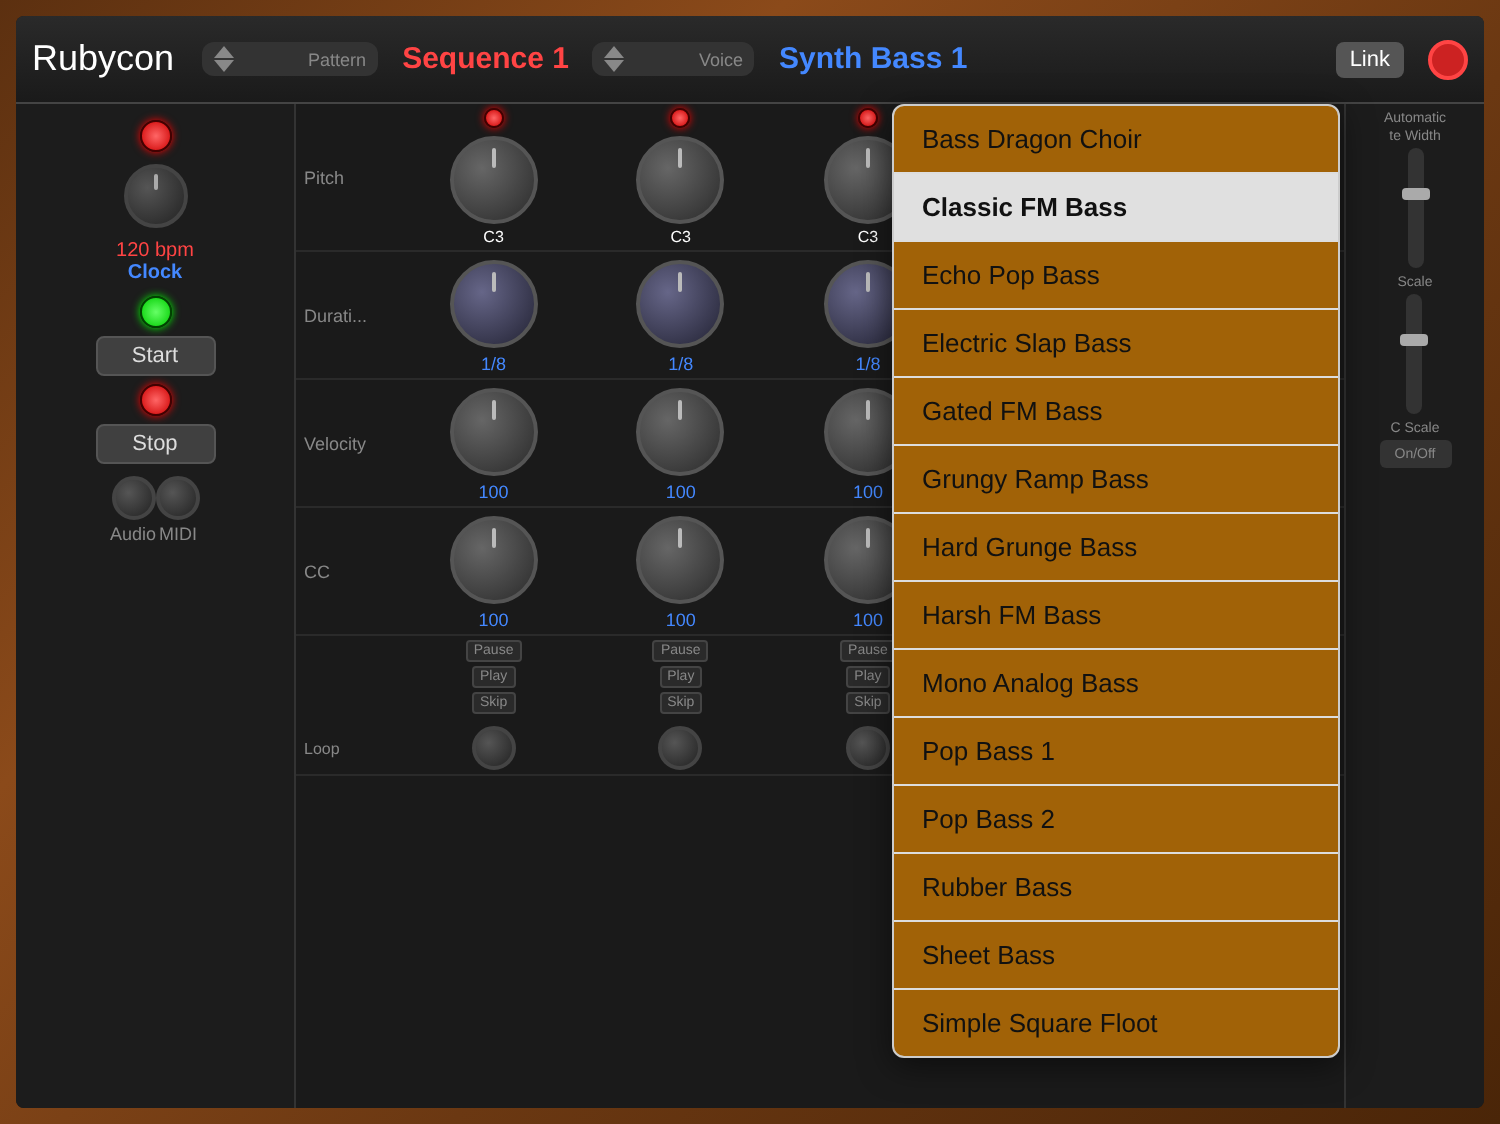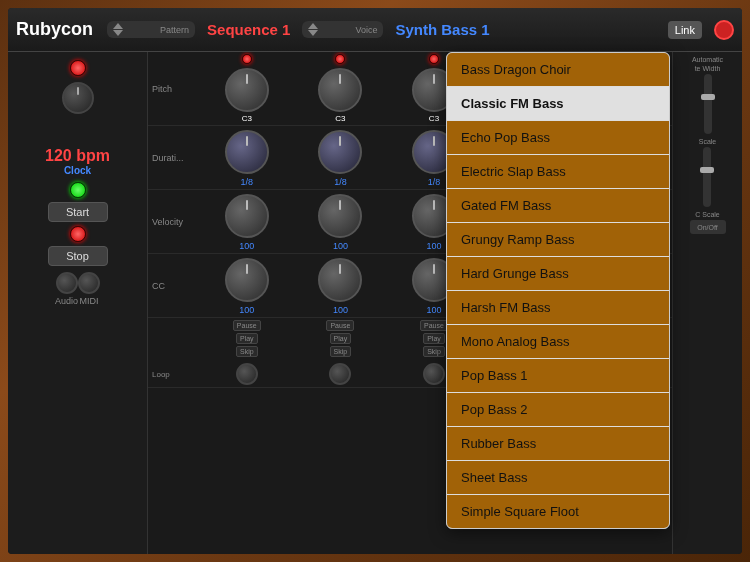--- a/index.html
+++ b/index.html
@@ -38,21 +38,21 @@
       border-bottom: 1px solid #444;
       display: flex;
       align-items: center;
       padding: 0 8px;
       gap: 6px;
     }
 
     .app-name {
       color: #fff;
       font-size: 18px;
-      font-weight: bold;
+      font-weight: normal;
       margin-right: 8px;
     }
 
     .nav-group {
       display: flex;
       align-items: center;
       background: #333;
       border-radius: 6px;
       padding: 2px 6px;
       gap: 4px;
@@ -184,23 +184,22 @@
     }
 
     .label-blue {
       color: #4488ff;
       font-size: 10px;
       font-weight: bold;
     }
 
     .label-red {
       color: #ff4444;
-      font-size: 16px;
-      font-weight: bold;
-      margin-top: 27px;
+      font-size: 10px;
+      font-weight: normal;
     }
 
     .bpm-group {
       text-align: center;
     }
 
     .transport-group {
       display: flex;
       flex-direction: column;
       align-items: center;

